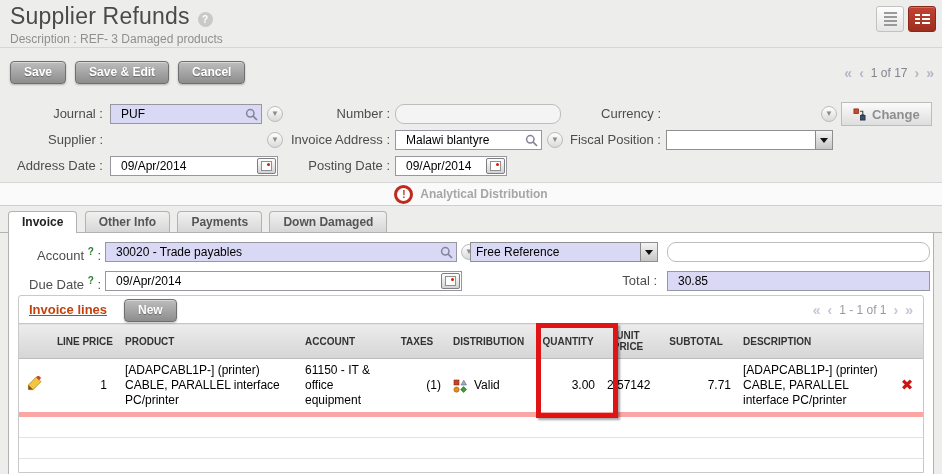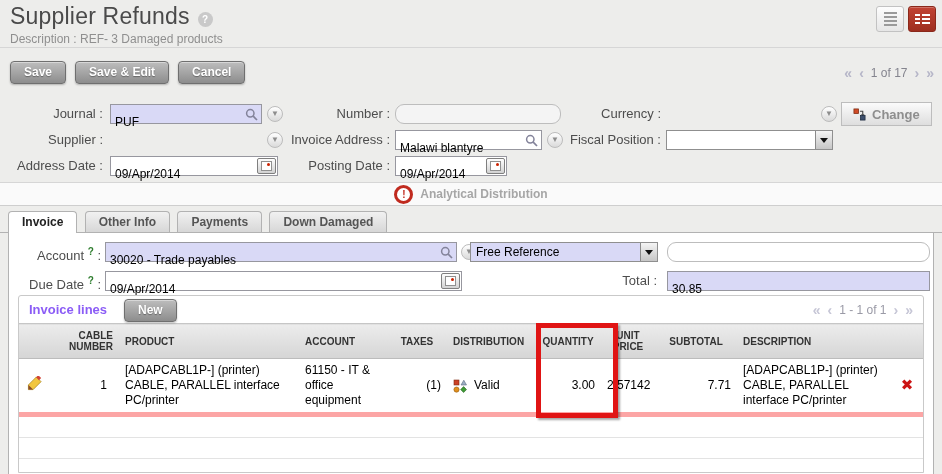--- a/index.html
+++ b/index.html
@@ -33,23 +33,23 @@
               box-shadow:inset 0 1px 0 rgba(255,255,255,.4), 0 1px 2px rgba(0,0,0,.25); }
   .pager { position:absolute; right:8px; top:66px; display:flex; align-items:center; gap:7px;
            font-size:12px; color:#84848e; }
   .pager .arw { color:#b6b6c8; font-size:14px; font-weight:bold; line-height:12px; }
   
   .form-area { position:absolute; left:0; top:84px; width:942px; height:98px; }
   .lbl { position:absolute; height:20px; line-height:20px; font-size:13px; color:#4d4d4d;
          text-align:right; white-space:nowrap; }
   .fld { position:absolute; height:20px; box-sizing:border-box; border:1px solid #97979f;
          background:#fff; }
-  .fld input { position:absolute; left:0; top:8px; width:100%; height:100%; border:none; outline:none;
+  .fld input { position:absolute; left:0; top:0; width:100%; height:100%; border:none; outline:none;
                background:transparent; font:12px "Liberation Sans","DejaVu Sans",sans-serif;
-               padding:0 4px; box-sizing:border-box; color:#000; }
+               padding:0 10px; box-sizing:border-box; color:#000; }
   .fld.req { background:#d9d9f6; }
   .fld.rnd { border-radius:9px; border-color:#bdbdbd; background:#f4f4f4; }
   .fld.pad-mag input { padding-right:20px; }
   .mag { position:absolute; right:3px; top:3px; width:13px; height:13px; }
   .dd-mini { position:absolute; width:16px; height:16px; border-radius:9px; box-sizing:border-box;
              border:1px solid #bcbcbc; background:linear-gradient(#ffffff,#dadada);
              color:#8d8d8d; font-size:8px; text-align:center; line-height:14px; }
   .cal-btn { position:absolute; right:1px; top:1px; width:19px; height:16px; box-sizing:border-box;
              border:1px solid #7f7f7f; border-radius:2px; background:linear-gradient(#fefefe,#d2d2d2); }
   .cal-btn i { display:block; margin:2px auto 0; width:9px; height:8px; border:1px solid #909090;
@@ -84,21 +84,21 @@
   .tab:first-child { margin-left:8px; }
   .tab.active { z-index:2; height:22px; background:#fff; color:#222; }
   
   .panel { position:absolute; left:8px; top:233px; width:926px; height:241px; box-sizing:border-box;
            background:#fff; border-left:1px solid #b2b2b2; border-right:1px solid #b2b2b2; }
   .q { color:#2e7d2e; font-size:10px; font-weight:bold; vertical-align:super; }
   
   .lines-box { position:absolute; left:9px; top:62px; width:906px; height:178px; box-sizing:border-box;
                border:1px solid #c9c9c9; border-radius:3px 3px 0 0; background:#fff; overflow:hidden; }
   .lines-hdr { position:relative; height:27px; }
-  .lines-title { position:absolute; left:10px; top:6px; font-weight:bold; font-size:13px; color:#8b5cf6; }
+  .lines-title { position:absolute; left:10px; top:6px; font-weight:bold; font-size:13px; color:#c2410c;text-decoration:underline; }
   .btn-new { position:absolute; left:105px; top:3px; }
   .pager.in-lines { top:7px; right:10px; color:#9a9aa6; }
   .pager.in-lines .arw { color:#c6c6d6; }
   table.lines { width:100%; border-collapse:collapse; table-layout:fixed; font-size:12px; }
   table.lines th { background:linear-gradient(#ececec,#d5d5d5); border-top:1px solid #c6c6c6;
                    border-bottom:1px solid #bcbcbc; font-size:10px; font-weight:bold; color:#333;
                    padding:3px 6px; height:28px; vertical-align:middle; text-align:center; }
   table.lines th.al { text-align:left; }
   table.lines th.ar { text-align:right; }
   table.lines td { padding:4px 6px; vertical-align:middle; border-bottom:5px solid #fca5a5;
@@ -301,21 +301,21 @@
             <col style="width:88px">
             <col style="width:66px">
             <col style="width:54px">
           <col style="width:82px">
             <col style="width:154px">
             <col style="width:32px">
         </colgroup>
         <thead>
           <tr>
             <th></th>
-            <th class="ar">CABLE NUMBER</th>
+            <th class="ar">LINE PRICE</th>
             <th class="al">PRODUCT</th>
             <th class="al">ACCOUNT</th>
             <th>TAXES</th>
             <th class="al">DISTRIBUTION</th>
             <th>QUANTITY</th>
             <th>UNIT PRICE</th>
             <th>SUBTOTAL</th>
             <th class="al">DESCRIPTION</th>
             <th></th>
           </tr>

